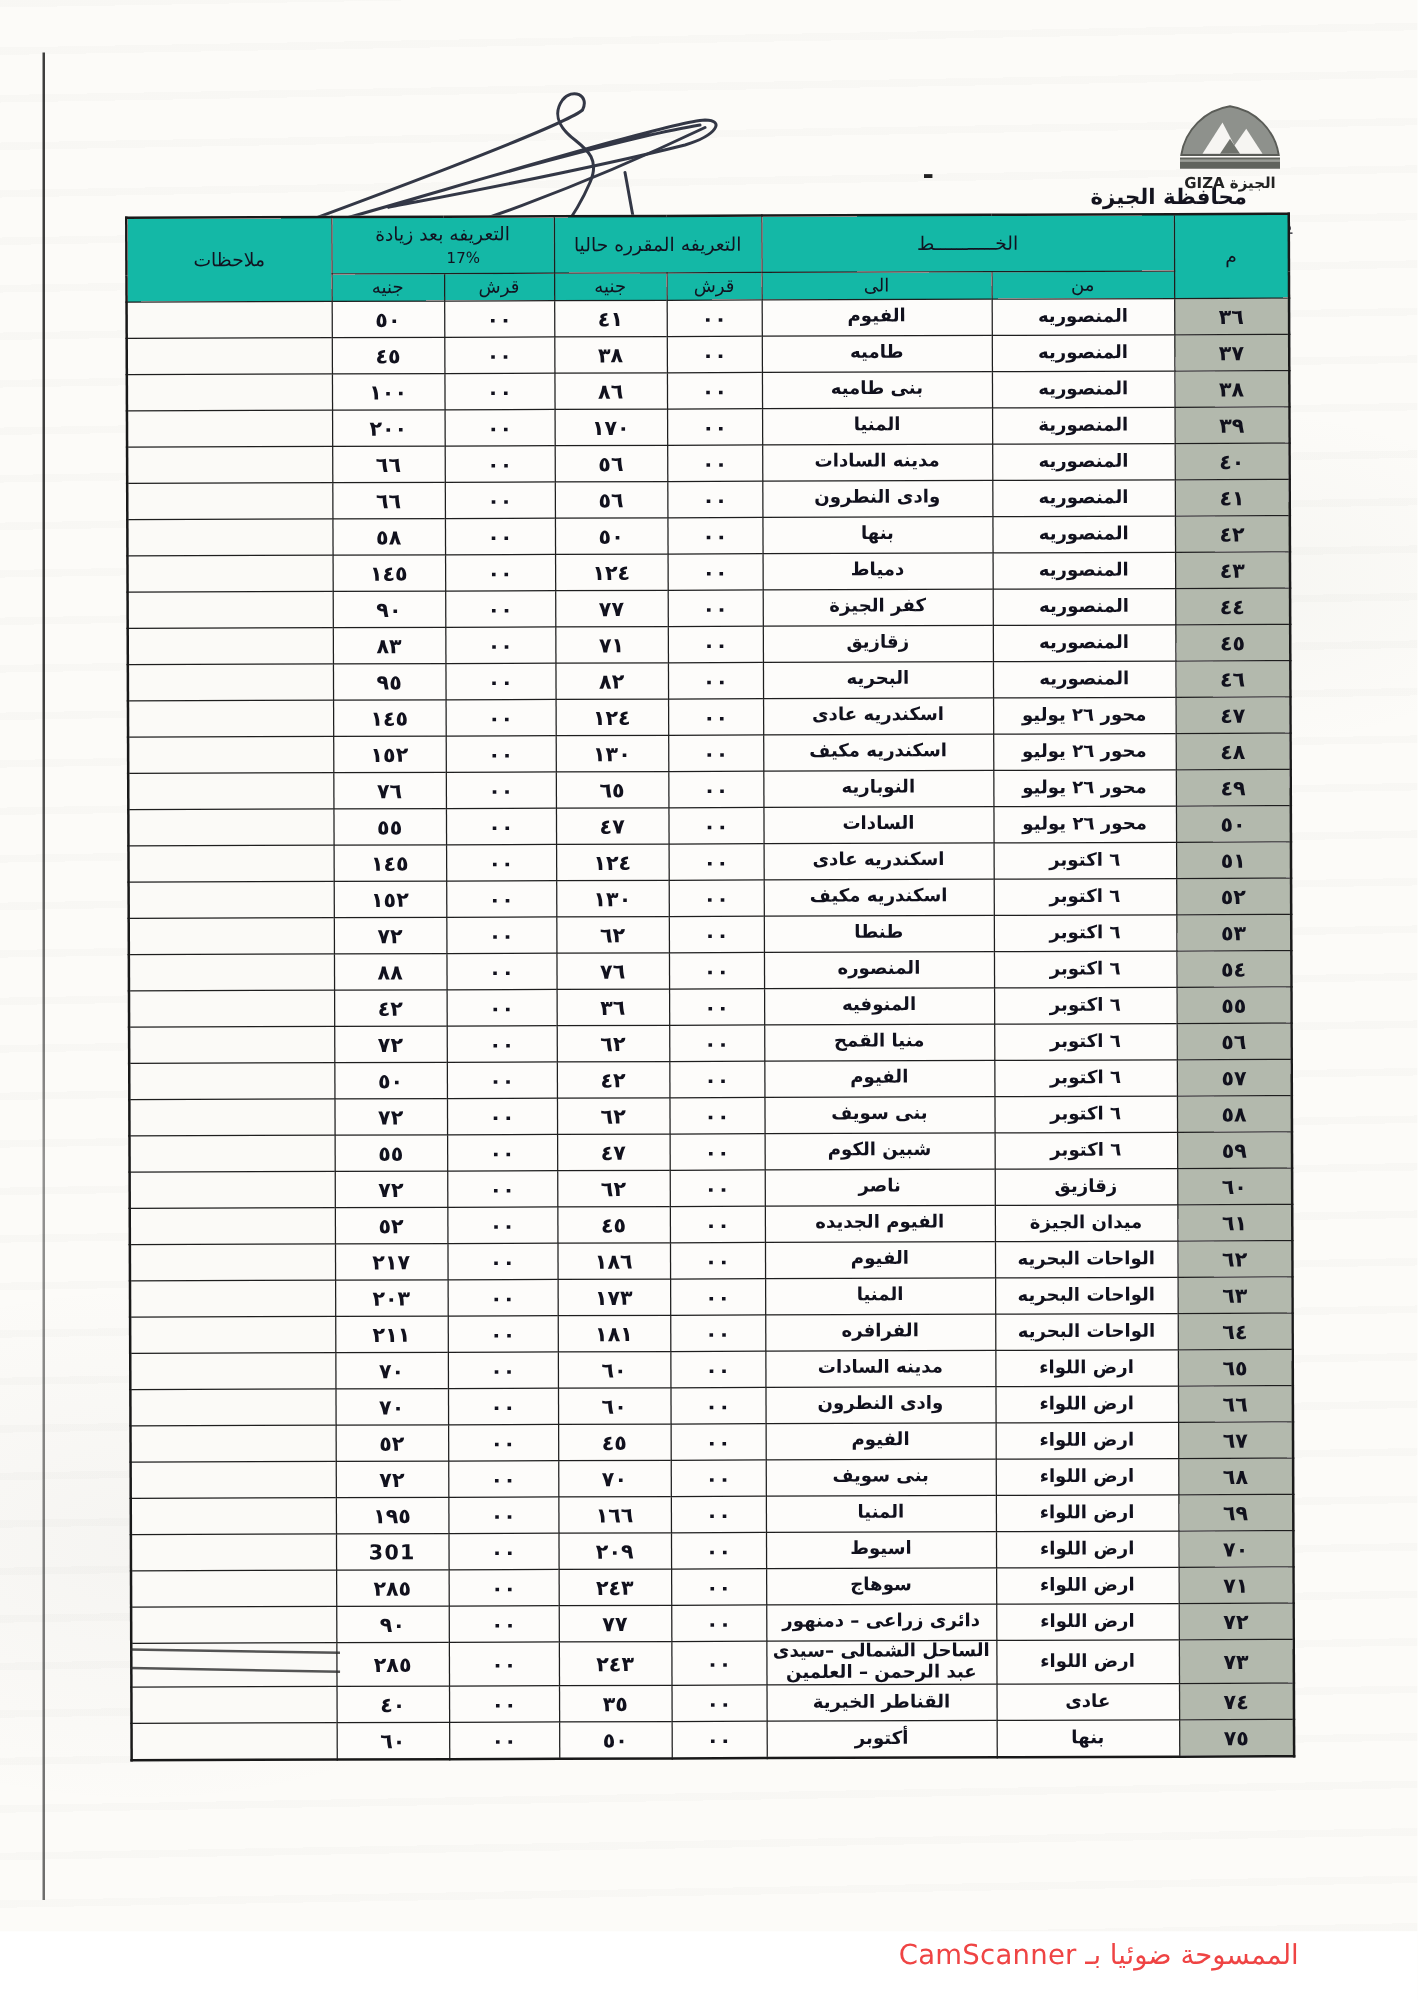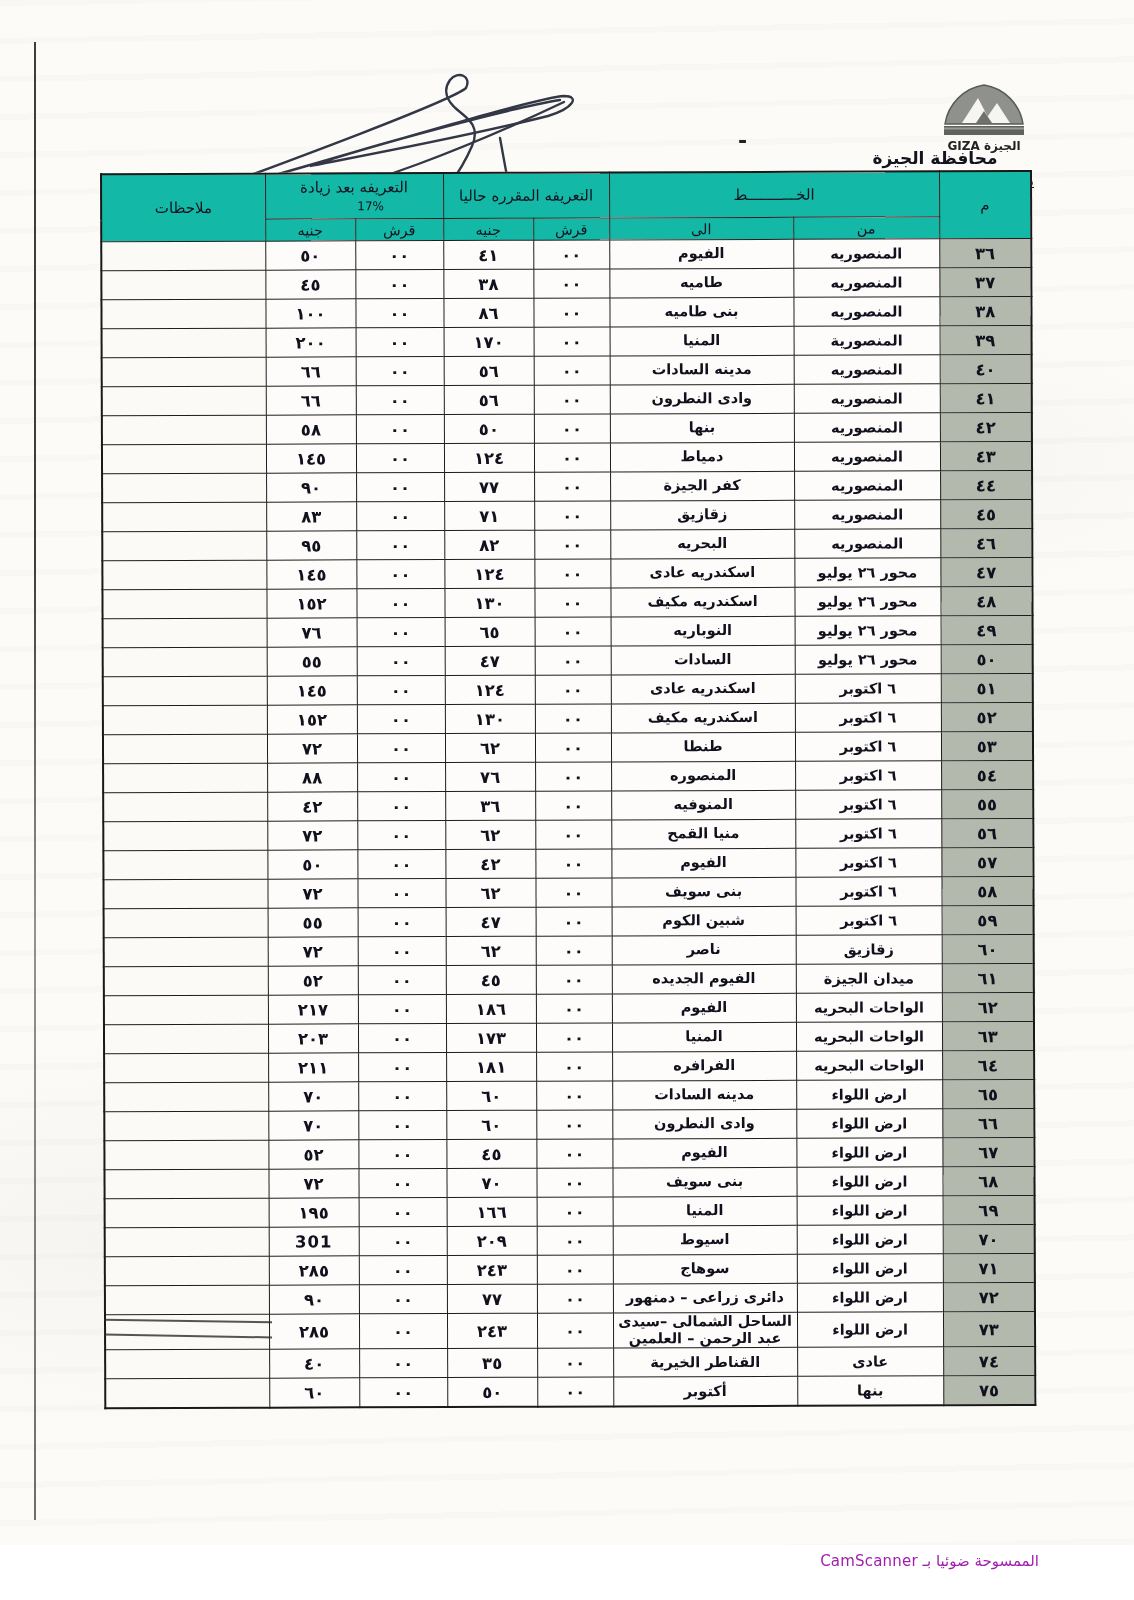--- a/index.html
+++ b/index.html
@@ -52,21 +52,21 @@
   .pct{font-size:12px;margin-left:33px;}
   
   .artifact-line{position:absolute;background:#2a2a2a;height:1.5px;opacity:.8;}
   .a1{left:0px;top:1147px;width:168px;transform:rotate(1.1deg);}
   .a2{left:0px;top:1162px;width:168px;transform:rotate(1.2deg);}
   
   .signature{position:absolute;left:150px;top:50px;pointer-events:none;}
   
   .footer-scan{
     position:absolute;right:95px;top:1552px;direction:rtl;
-    font-size:15px;color:#a21caf;letter-spacing:.2px;text-align:right;
+    font-size:22px;color:#ef4444;letter-spacing:.2px;text-align:right;
   }
   .logo{position:absolute;right:102px;top:82px;}
 </style>
 </head>
 <body>
 
 <div class="paper"></div>
 <div class="scan-line-left"></div>
 
 <div class="logo">

